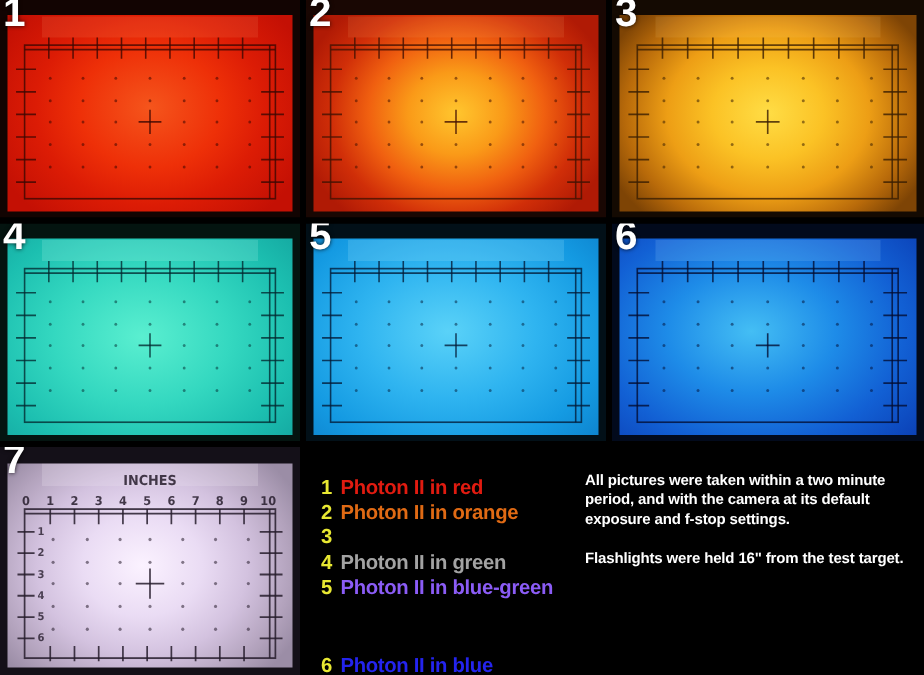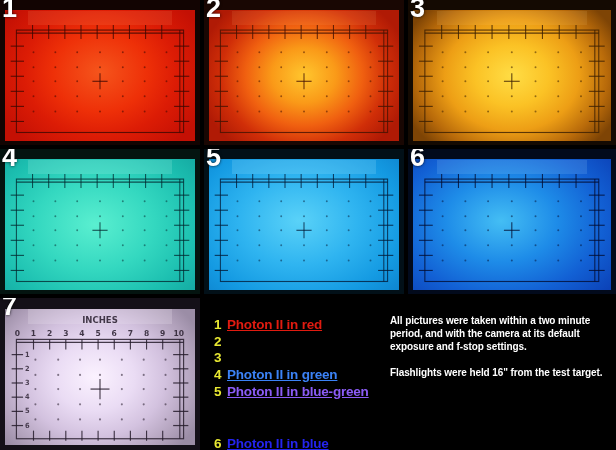--- a/index.html
+++ b/index.html
@@ -53,21 +53,21 @@
     left:214px;top:318px;width:170px;
   }
   .legrow{
     display:flex;align-items:baseline;
     font-size:13.5px;font-weight:bold;
     line-height:1;
     margin-bottom:3.2px;
     white-space:nowrap;
   }
   .legnum{color:#E8E832;width:13px;flex:0 0 13px;}
-  .leglabel{letter-spacing:-0.2px;text-decoration:underline;}
+  .leglabel{letter-spacing:-0.2px;}
 
   .notes{
     position:absolute;left:390px;top:314px;width:222px;
     color:#ffffff;font-size:10px;font-weight:bold;
     line-height:1.30;
     letter-spacing:-0.1px;
   }
   .notes p{margin:0;}
   .notes p.second{margin-top:13px;}
 </style>
@@ -660,27 +660,28 @@
     <div class="pnum">7</div>
   </div>
 
   <div class="legend">
     <div class="legrow">
       <span class="legnum">1</span>
       <span class="leglabel" style="color:#E01B10;">Photon II in red</span>
     </div>
     <div class="legrow">
       <span class="legnum">2</span>
+      <span class="leglabel" style="color:#E06A14;">Photon II in orange</span>
     </div>
     <div class="legrow">
       <span class="legnum">3</span>
     </div>
     <div class="legrow">
       <span class="legnum">4</span>
-      <span class="leglabel" style="color:#3b82f6;text-align:center;">Photon II in green</span>
+      <span class="leglabel" style="color:#a3a3a3;text-align:center;">Photon II in green</span>
     </div>
     <div class="legrow">
       <span class="legnum">5</span>
       <span class="leglabel" style="color:#8b5cf6;">Photon II in blue-green</span>
     </div>
     <div class="legrow">
       <span class="legnum">6</span>
       <span class="leglabel" style="color:#2424EE;margin-top:36px;">Photon II in blue</span>
     </div>
     <div class="legrow">

